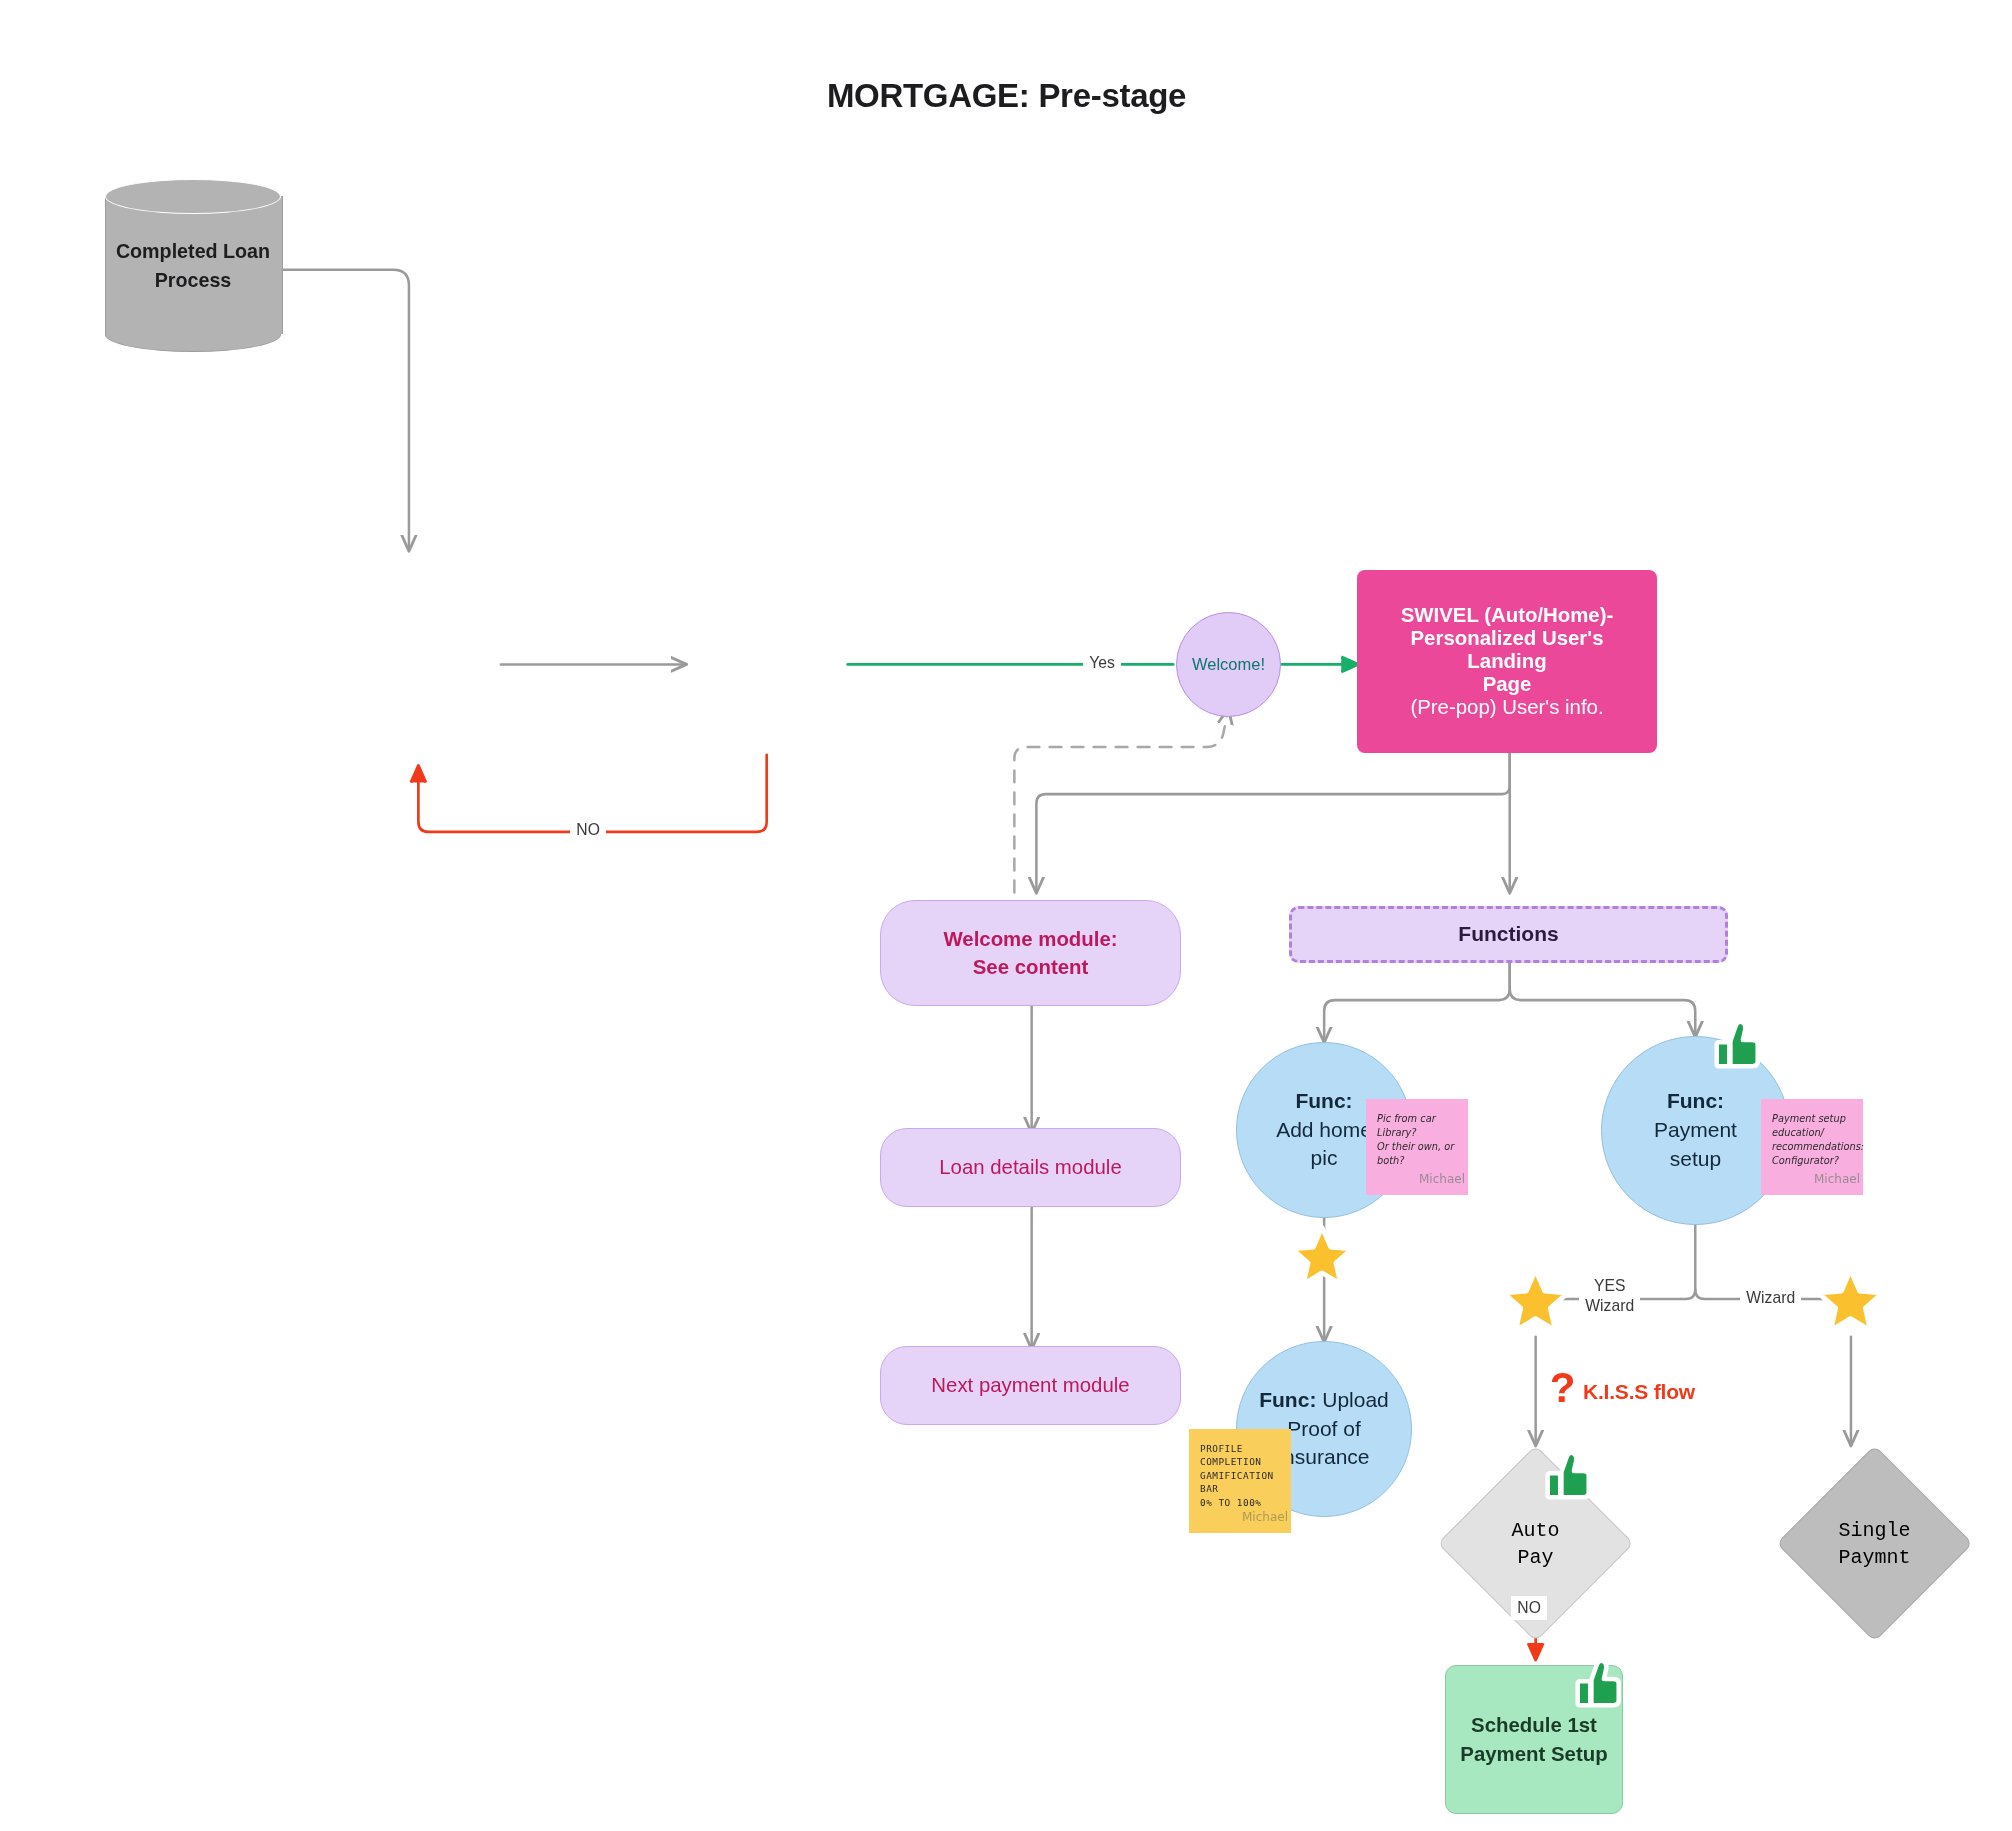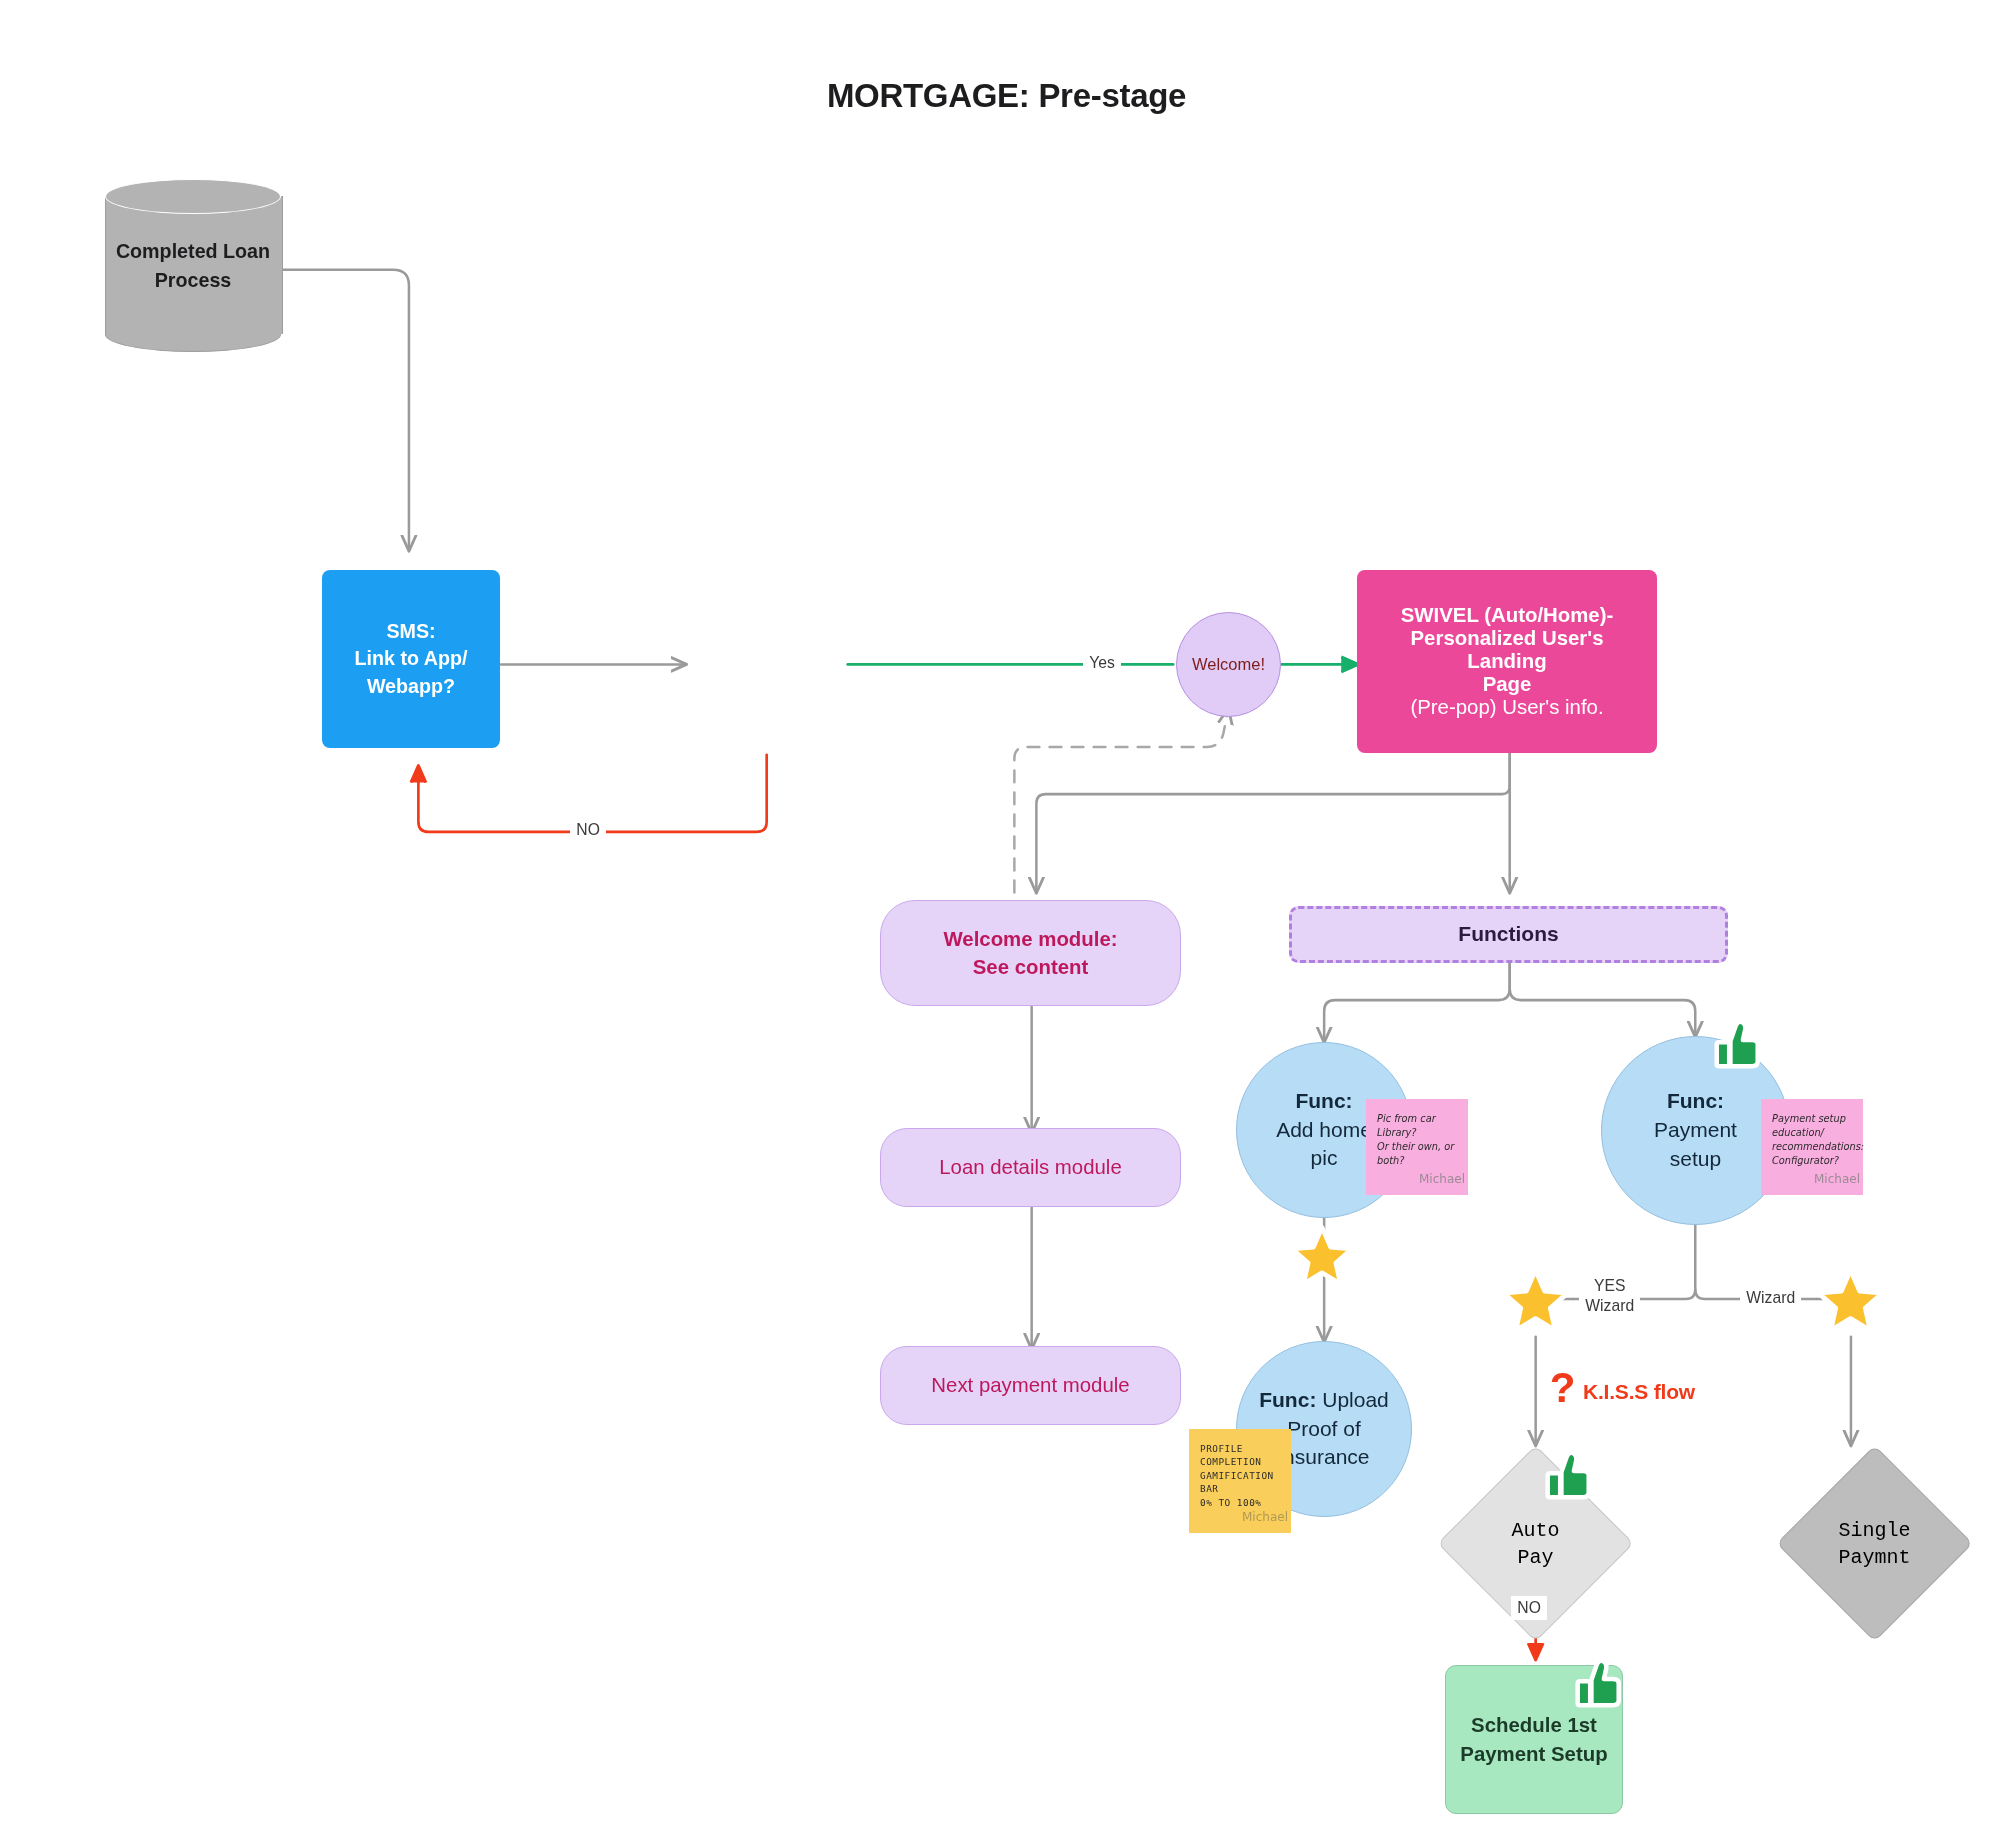--- a/index.html
+++ b/index.html
@@ -218,21 +218,21 @@
     justify-content: center;
     text-align: center;
     box-sizing: border-box;
     white-space: pre-line;
     line-height: 1.38;
   }
   .ell-welcome {
     background: #E0CCF6;
     border: 1.6px solid #b78fe0;
     font-size: 16.5px;
-    color: #7f1d1d;
+    color: #0f766e;
     align-items: center;
   }
   .ell-func {
     background: #B7DCF5;
     border: 1.6px solid #93bfe0;
     font-size: 21px;
     color: #13283a;
   }
   .ell-func b { font-weight: bold; }
 
@@ -362,25 +362,20 @@
   </svg>
 
   <div class="cylinder" style="left:105px; top:179px; width:176px; height:173px;">
     <div class="cyl-bottom"></div>
     <div class="cyl-body"></div>
     <div class="cyl-top"></div>
     <div class="cyl-text">Completed Loan
 Process</div>
   </div>
 
-  <div class="node rect rect-sms" style="left:322px; top:570px; width:178px; height:178px;">
-    <div class="node-label">SMS:
-Link to App/
-Webapp?</div>
-  </div>
 
 
   <div class="ellipse ell-welcome" style="left:1176px; top:612px; width:105px; height:105px;">
     <span>Welcome!</span>
   </div>
 
   <div class="node rect rect-swivel" style="left:1357px; top:570px; width:300px; height:183px;
        flex-direction:column; padding:0 12.6px;">
     <div>SWIVEL (Auto/Home)-</div>
     <div>Personalized User's Landing</div>

